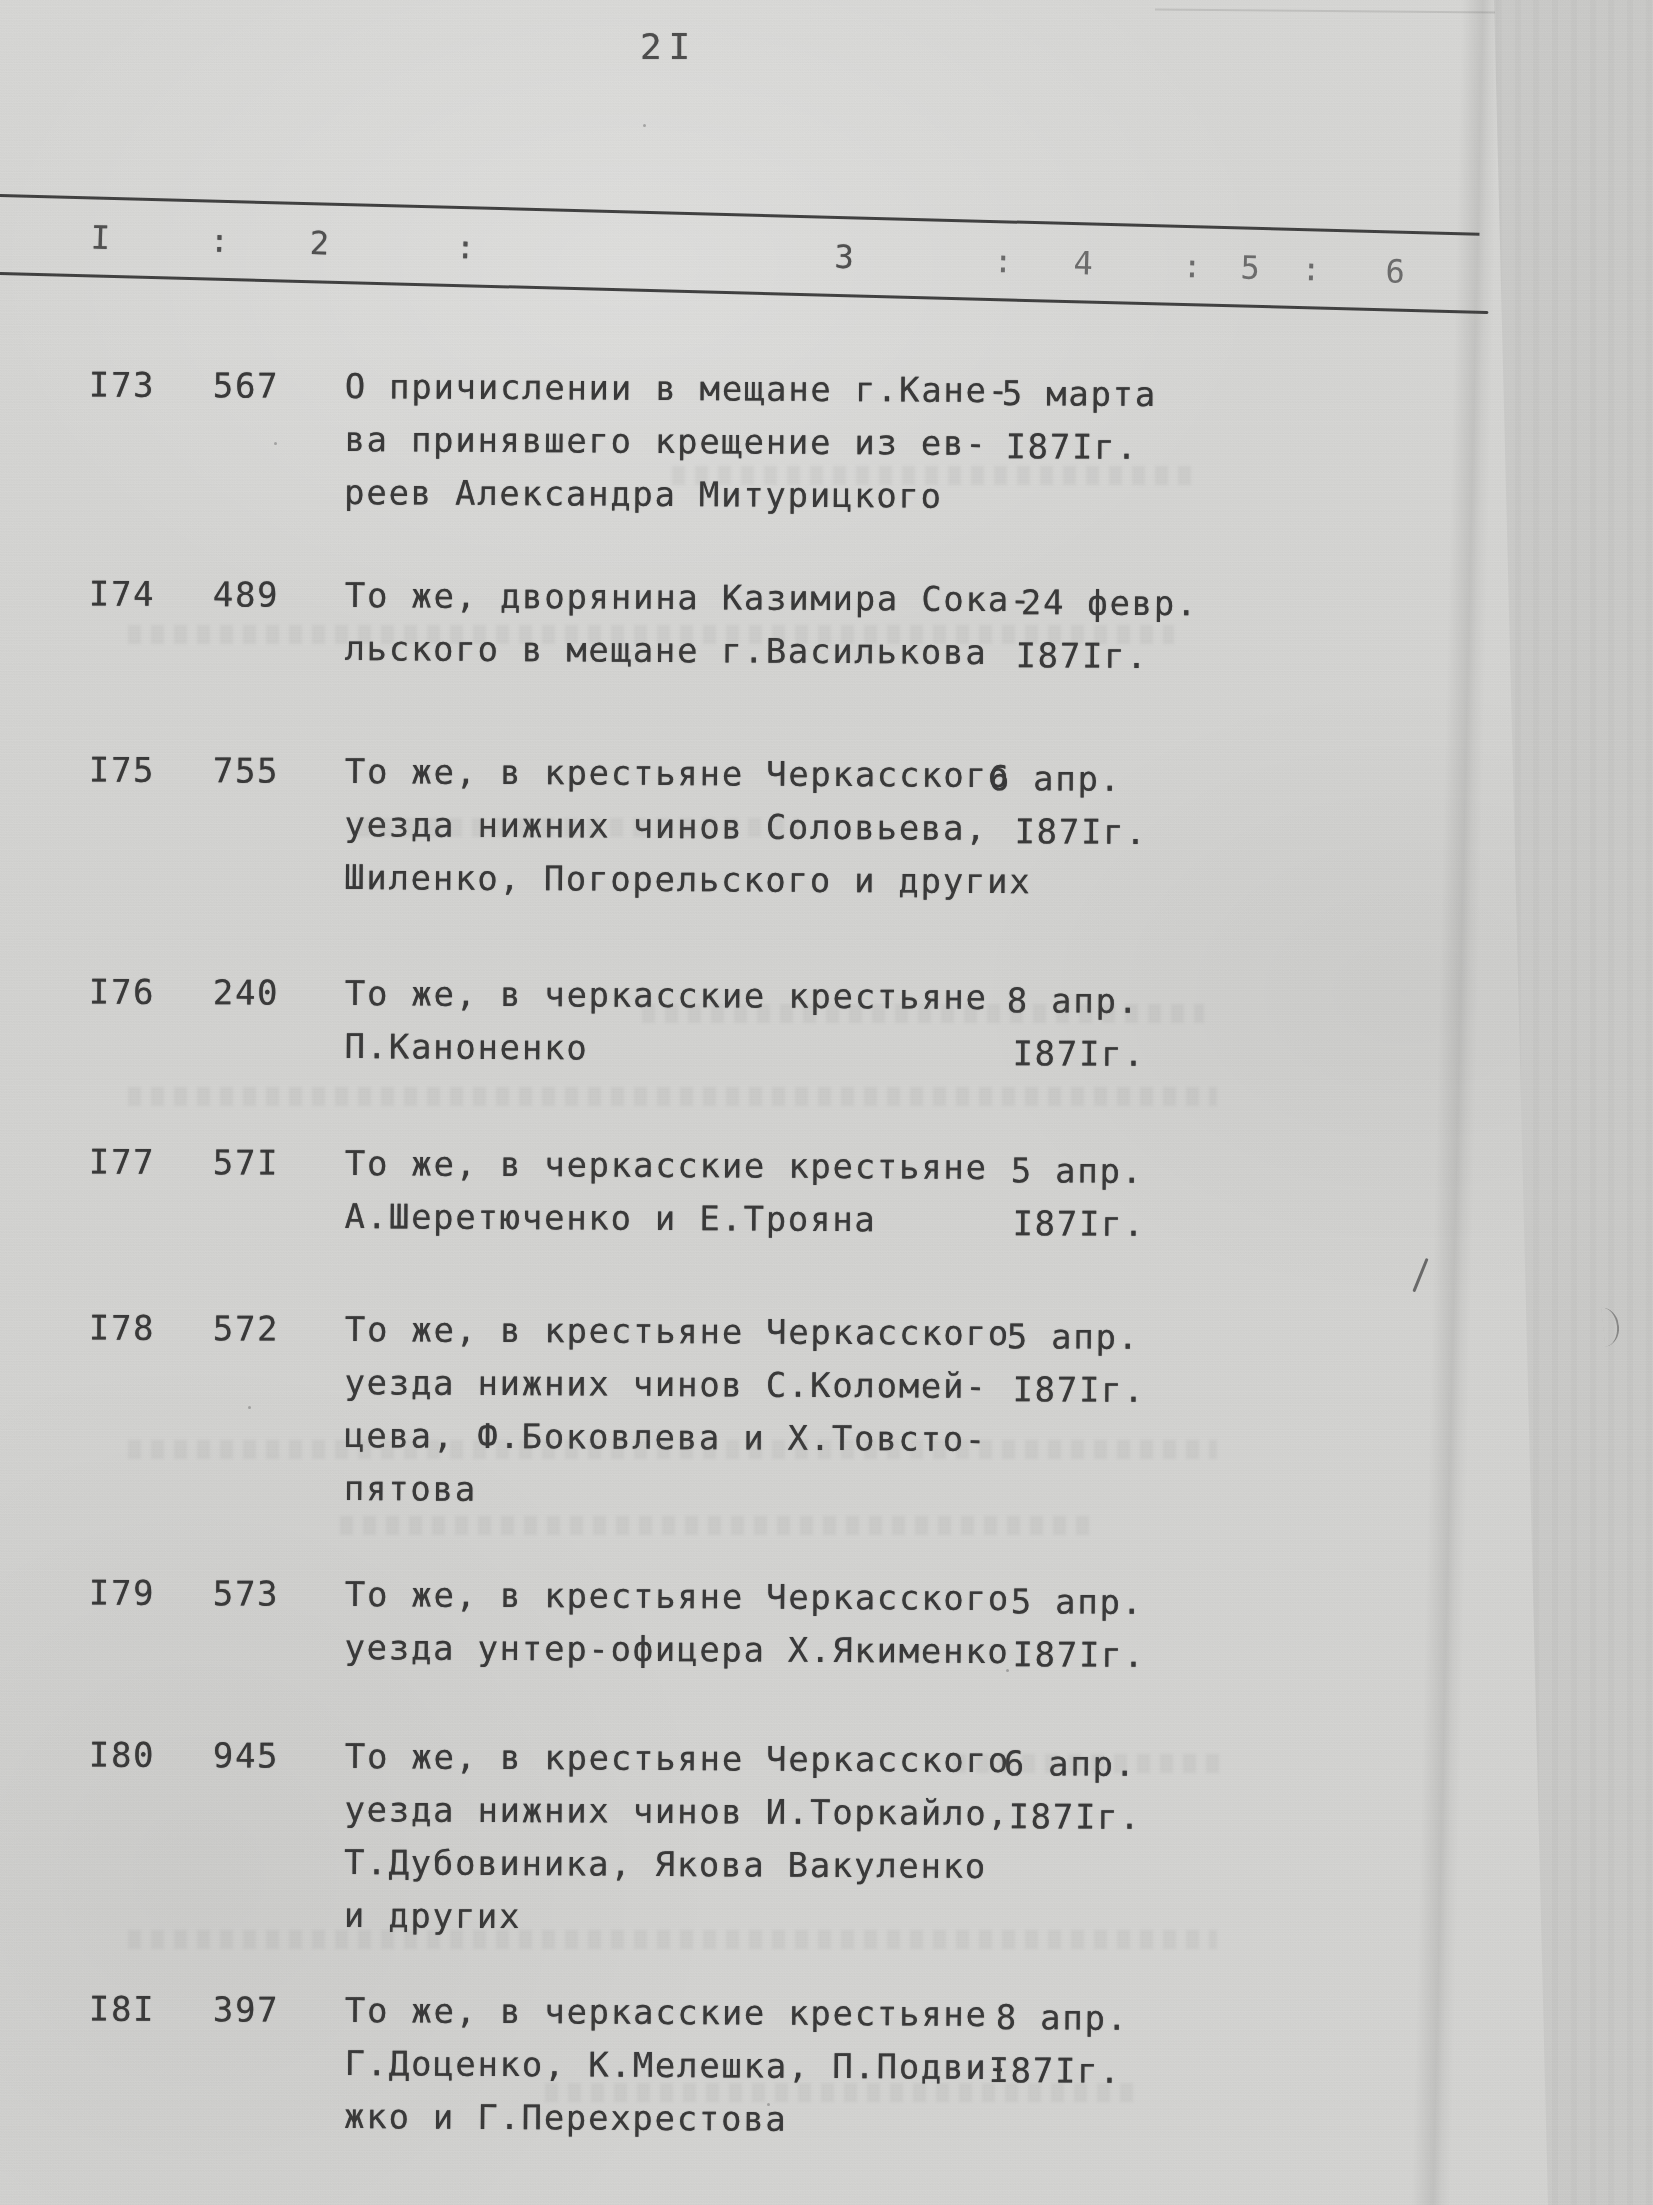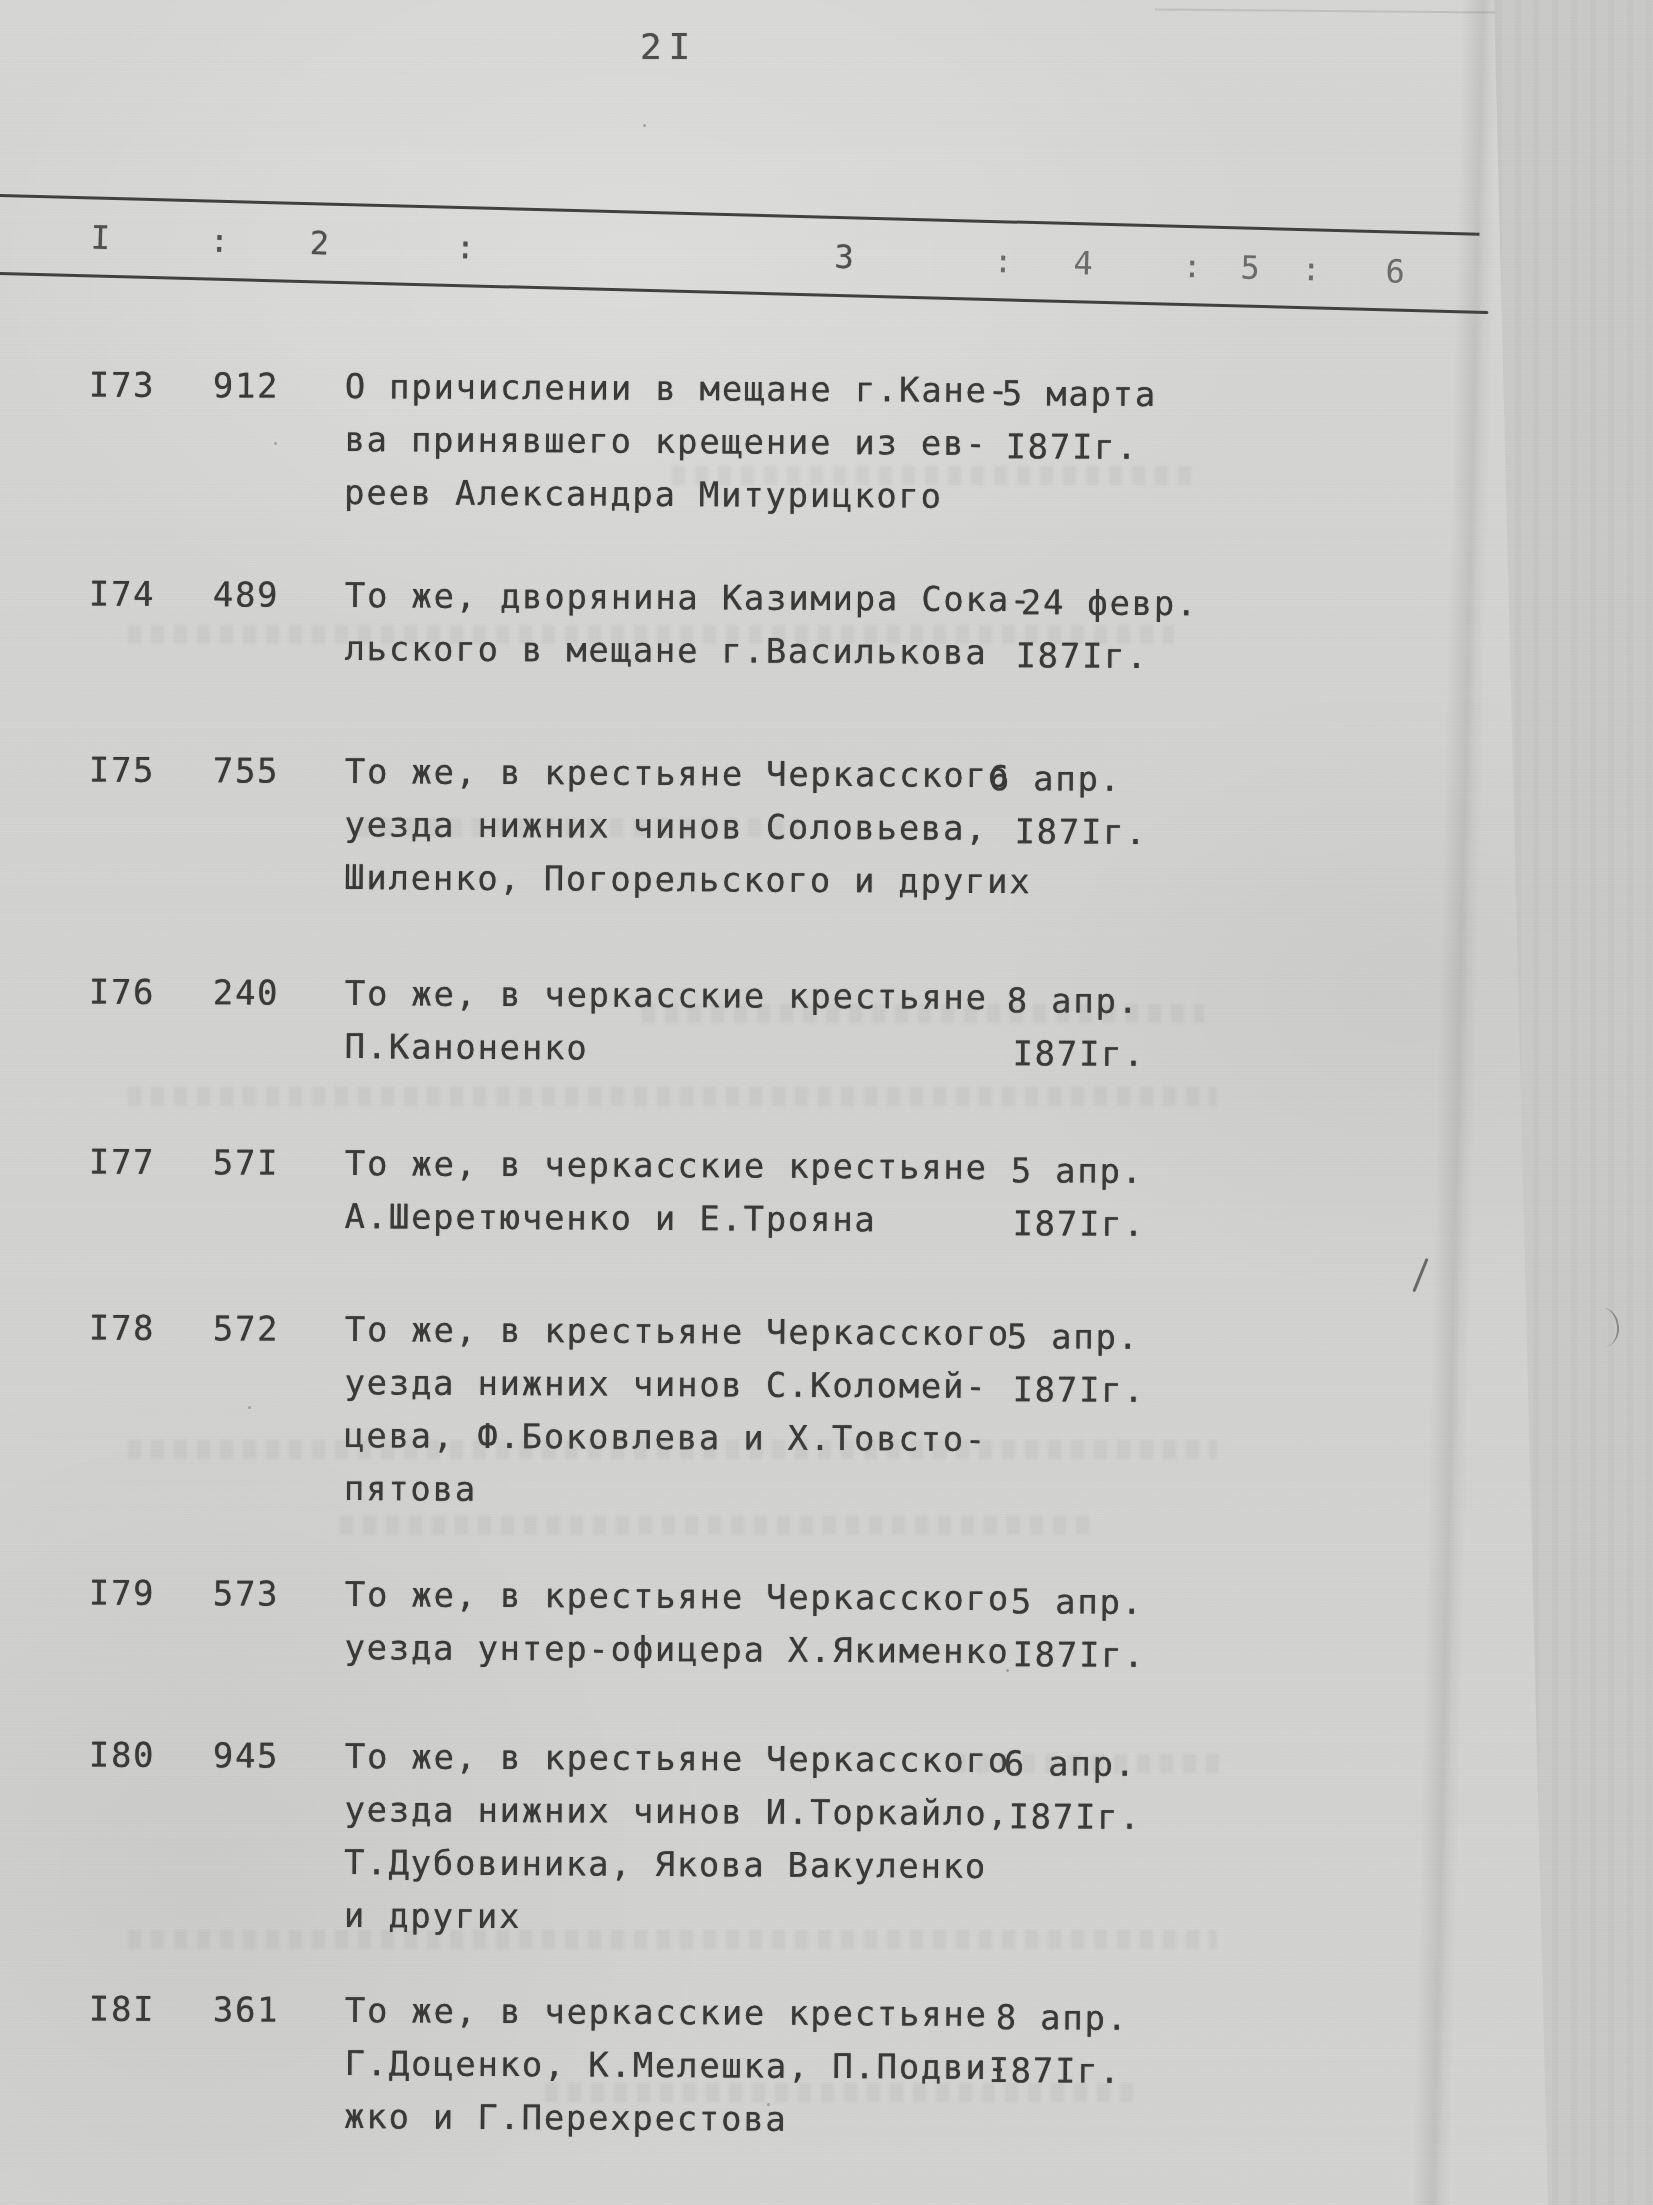--- a/index.html
+++ b/index.html
@@ -95,21 +95,21 @@
     <span class="hcell lt" style="left:995px">:</span>
     <span class="hcell lt" style="left:1075px">4</span>
     <span class="hcell lt" style="left:1184px">:</span>
     <span class="hcell lt" style="left:1242px">5</span>
     <span class="hcell lt" style="left:1303px">:</span>
     <span class="hcell lt" style="left:1387px">6</span>
   </div>
 
   <section class="entry" style="top:358px;--d1:66px;--d2:70px">
     <div class="no">I73</div>
-    <div class="file">912</div>
+    <div class="file">567</div>
     <div class="desc">
       <div>О причислении в мещане г.Кане-</div>
       <div>ва принявшего крещение из ев-</div>
       <div>реев Александра Митурицкого</div>
     </div>
     <div class="date">
       <div class="dl1">5 марта</div>
       <div class="dl2">I87Iг.</div>
     </div>
   </section>
@@ -205,21 +205,21 @@
       <div>и других</div>
     </div>
     <div class="date">
       <div class="dl1">6 апр.</div>
       <div class="dl2">I87Iг.</div>
     </div>
   </section>
 
   <section class="entry" style="top:1982px;--d1:60px;--d2:53px">
     <div class="no">I8I</div>
-    <div class="file">361</div>
+    <div class="file">397</div>
     <div class="desc">
       <div>То же, в черкасские крестьяне</div>
       <div>Г.Доценко, К.Мелешка, П.Подви-</div>
       <div>жко и Г.Перехрестова</div>
     </div>
     <div class="date">
       <div class="dl1">8 апр.</div>
       <div class="dl2">I87Iг.</div>
     </div>
   </section>

